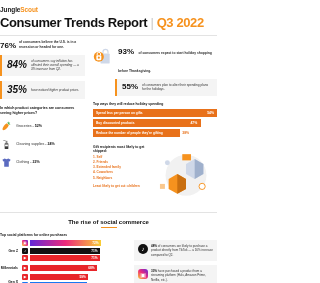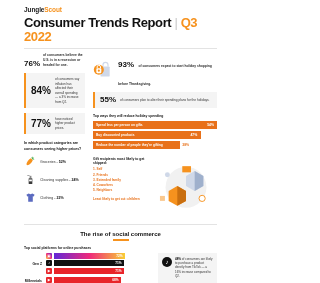--- a/index.html
+++ b/index.html
@@ -2,21 +2,21 @@
 <html><head>
 <meta charset="utf-8">
 <style>
   * { box-sizing: border-box; margin: 0; padding: 0; }
   html, body {
     width: 225px; height: 283px;
     background: #ffffff;
     font-family: "Liberation Sans", sans-serif;
     overflow: hidden;
   }
-  .page { width: 225px; height: 283px; position: relative; background:#fff; padding: 6px 8px 0 24px; }
+  .page { width: 225px; height: 283px; position: relative; background:#fff; padding: 6px 8px 0 0; }
 
   
   .brand { font-size: 6.5px; font-weight: 700; letter-spacing: -0.1px; }
   .brand .jungle { color: #1a1a1a; }
   .brand .scout { color: #f6921e; }
   .title { margin-top: 3px; font-size: 13px; font-weight: 700; color: #111; letter-spacing: -0.4px; line-height: 1.05; }
   .title .q3 { color: #f6921e; }
   .title .bar { color: #c9c9c9; font-weight: 400; }
   .rule { height: 1px; background: #e3e3e3; margin: 5px 0 4px 0; }
 
@@ -26,36 +26,36 @@
   .colR { flex: 1; }
 
   .statline { display: flex; gap: 3px; align-items: flex-end; }
   .bigpct { font-size: 8px; font-weight: 700; color: #111; line-height: 1; white-space: nowrap; }
   .smalltxt { font-size: 3.3px; line-height: 1.5; color: #2b2b2b; font-weight: 700; }
 
   
   .statbox {
     background: #f4f4f4; border-left: 2px solid #f6921e;
     padding: 4px 4px 4px 5px; margin-top: 5px;
-    display: flex; align-items: center; gap: 4px;
+    display: flex; align-items: center; gap: 4px; font-style: italic;
   }
   .statbox .pct { font-size: 10px; font-weight: 700; color: #111; line-height: 1; }
   .statbox .desc { font-size: 3.1px; line-height: 1.45; color: #333; }
 
   .qhead { font-size: 3.6px; font-weight: 700; color: #111; line-height: 1.45; margin: 7px 0 4px 0; }
   .catrow { display: flex; align-items: center; gap: 4px; margin-bottom: 6px; }
   .caticon { width: 12px; height: 12px; display:flex; align-items:center; justify-content:center; }
   .catlabel { font-size: 3.6px; color: #333; }
   .catlabel b { color: #111; }
 
   
   .rbox {
     background: #f4f4f4; border-left: 2px solid #f6921e;
     padding: 4px 5px; margin-top: 3px;
-    display: flex; align-items: center; gap: 4px;
+    display: flex; align-items: center; gap: 4px; margin-left: 22px;
   }
   .rbox .pct { font-size: 8px; font-weight: 700; color: #111; line-height: 1; }
   .rbox .desc { font-size: 3.2px; line-height: 1.4; color: #333; }
 
   .subhead { font-size: 3.4px; font-weight: 700; color: #111; margin: 6px 0 3px 0; }
   .barrow { position: relative; height: 8px; margin-bottom: 2px; }
   .barfill { position: absolute; left:0; top:0; height: 8px; background: #e8711a; }
   .barrow .lbl { position: absolute; left: 3px; top: 1.9px; font-size: 3.2px; color: #fff; font-weight: 700; }
   .barrow .val { position: absolute; top: 1.9px; font-size: 3.4px; color: #fff; font-weight: 700; }
   .barrow.out .val { color: #e8711a; }
@@ -117,21 +117,21 @@
         <span class="bigpct">76%</span>
         <span class="smalltxt reg">of consumers believe the U.S. is in a recession or headed for one.</span>
       </div>
 
       <div class="statbox">
         <span class="pct">84%</span>
         <span class="desc">of consumers say inflation has affected their overall spending — a 3% increase from Q2.</span>
       </div>
 
       <div class="statbox">
-        <span class="pct">77%</span>
+        <span class="pct">35%</span>
         <span class="desc">have noticed higher product prices.</span>
       </div>
 
       <div class="qhead">In which product categories are consumers seeing higher prices?</div>
 
       <div class="catrow">
         <span class="caticon">
           <svg width="11" height="11" viewBox="0 0 24 24">
               <path d="M5 20c5-1 10-6 12-11l-4-4C8 7 4 13 3 18z" fill="#f6921e"></path>
               <path d="M14 4l2-3 1 3 3-1-2 3 3 1-4 1z" fill="#4caf50"></path>

